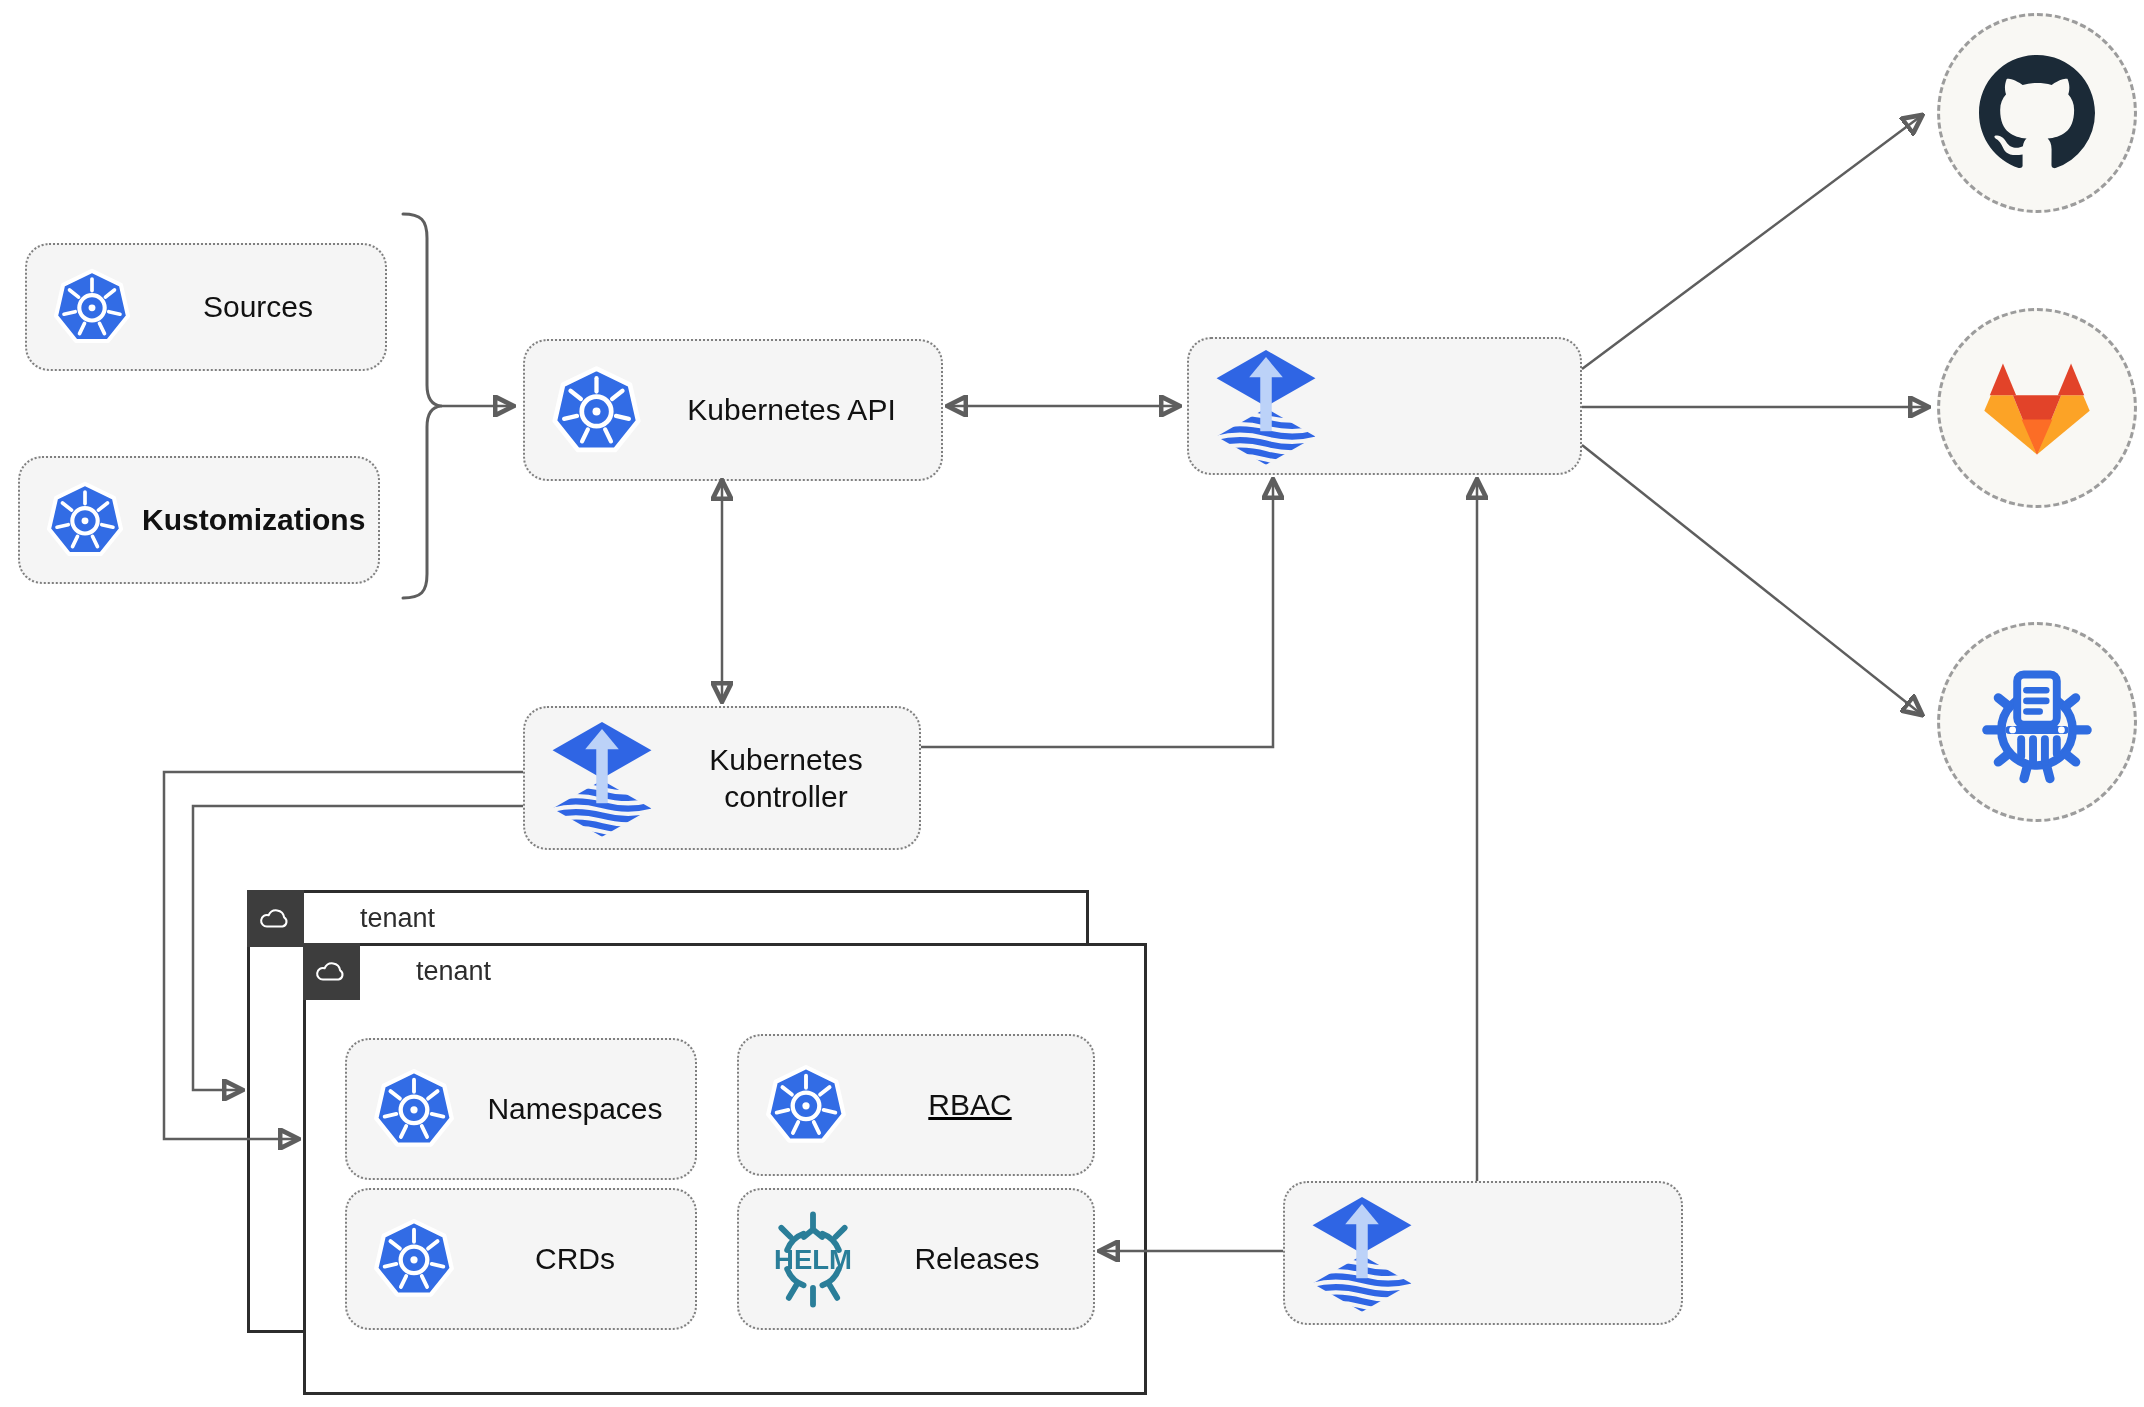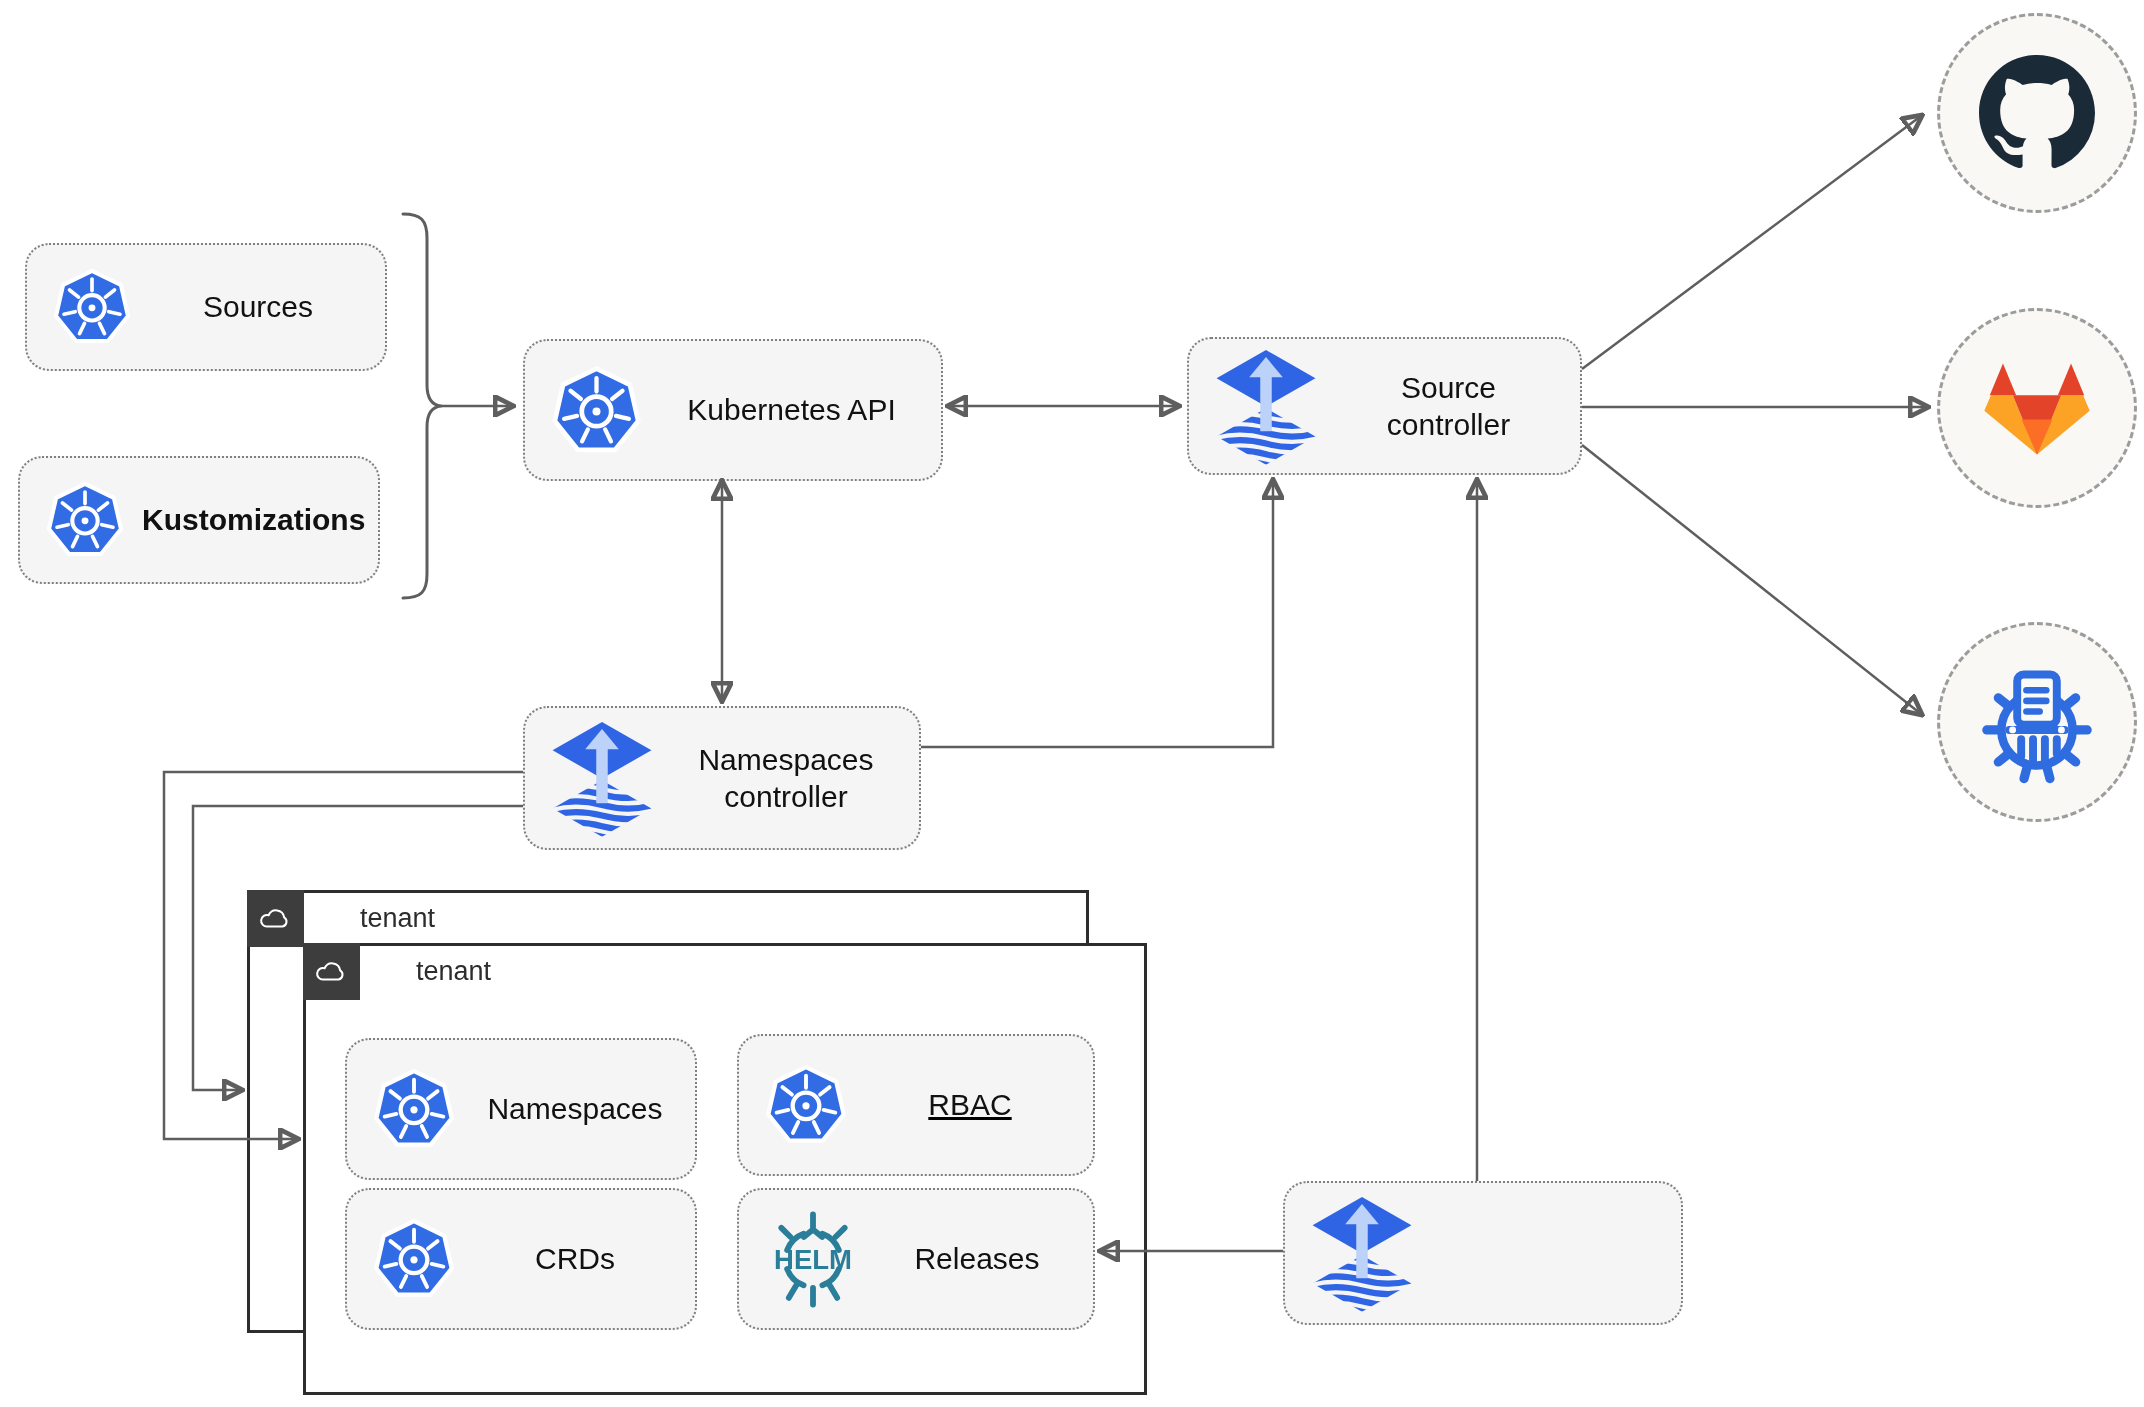--- a/index.html
+++ b/index.html
@@ -178,30 +178,29 @@
     </span>
     <span class="label">Kubernetes API</span>
   </div>
 
   <div class="node node--wrap" style="left:1187px; top:337px; width:395px; height:138px;">
     <span class="icon">
       <svg width="106" height="117" viewBox="0 0 120 132">
           <use href="#icon-flux"></use>
         </svg>
     </span>
-    <span class="label"><span>Source controller</span></span>
   </div>
 
   <div class="node node--wrap" style="left:523px; top:706px; width:398px; height:144px;">
     <span class="icon">
       <svg width="106" height="117" viewBox="0 0 120 132">
           <use href="#icon-flux"></use>
         </svg>
     </span>
-    <span class="label"><span>Namespaces controller</span></span>
+    <span class="label"><span>Kubernetes controller</span></span>
   </div>
 
   <div class="node node--wrap" style="left:1283px; top:1181px; width:400px; height:144px;">
     <span class="icon">
       <svg width="106" height="117" viewBox="0 0 120 132">
           <use href="#icon-flux"></use>
         </svg>
     </span>
   </div>
 

